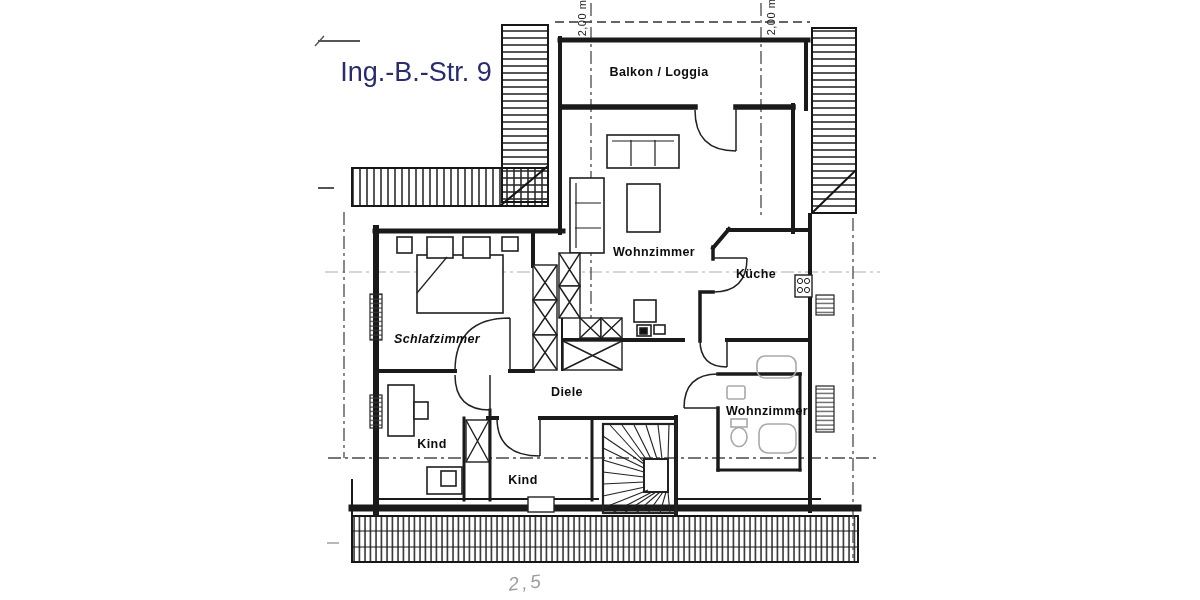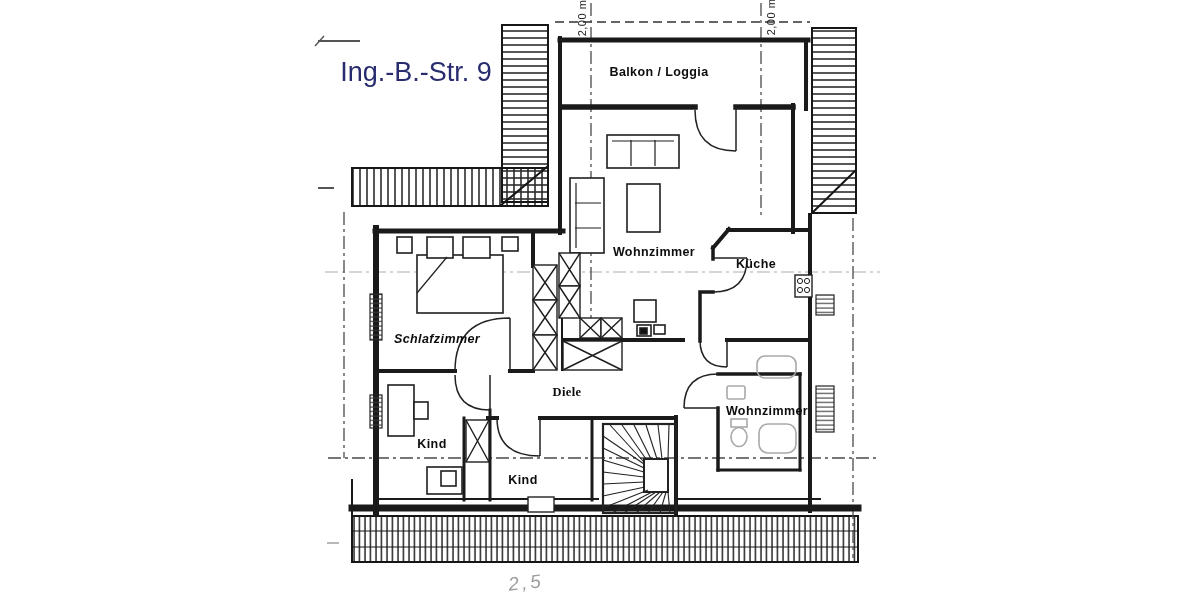--- a/index.html
+++ b/index.html
@@ -222,23 +222,23 @@
       <rect x="759" y="424" width="37" height="29" rx="9"></rect>
     </g>
   </svg>
 
   <div class="plan-title">
     <div>Ing.-B.-Str. 9</div>
   </div>
 
   <div class="room-label" style="left:659px;top:72px;">Balkon / Loggia</div>
   <div class="room-label" style="left:654px;top:252px;">Wohnzimmer</div>
-  <div class="room-label" style="left:756px;top:264px;">Küche</div>
+  <div class="room-label" style="left:756px;top:274px;">Küche</div>
   <div class="room-label" style="left:437px;top:339px;font-style:italic;">Schlafzimmer</div>
-  <div class="room-label" style="left:567px;top:392px;font-family:Liberation Serif, serif;">Diele</div>
+  <div class="room-label" style="left:567px;top:392px;">Diele</div>
   <div class="room-label" style="left:767px;top:411px;">Wohnzimmer</div>
   <div class="room-label" style="left:432px;top:444px;">Kind</div>
   <div class="room-label" style="left:523px;top:480px;">Kind</div>
 
   <div class="dim-label" style="left:582px;top:18px;">2,00 m</div>
   <div class="dim-label" style="left:771px;top:17px;">2,00 m</div>
 
   <div class="hand-note" style="left:526px;top:583px;">2,5</div>
 </div>
 

